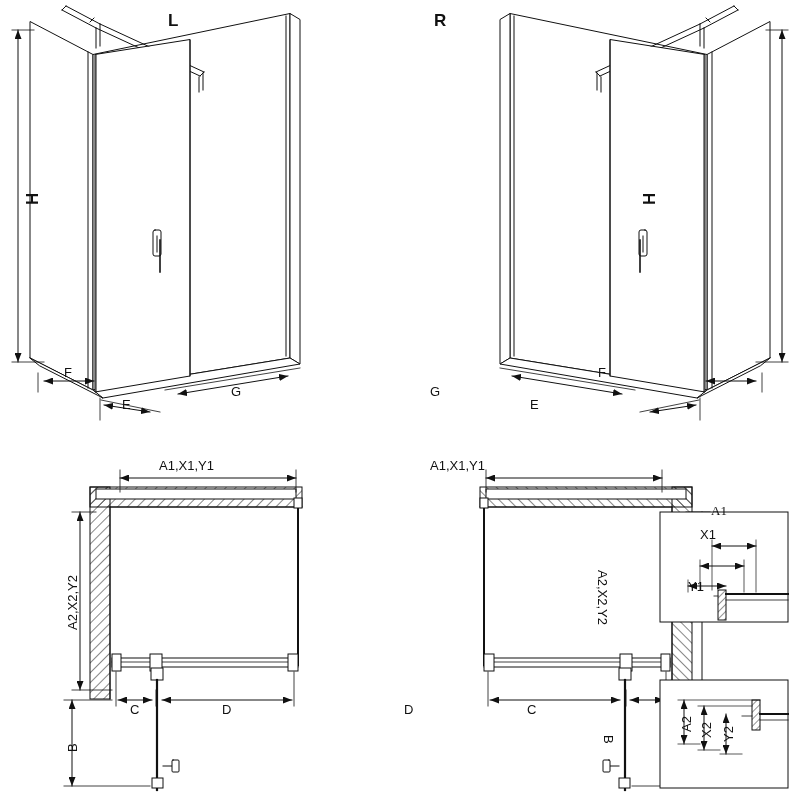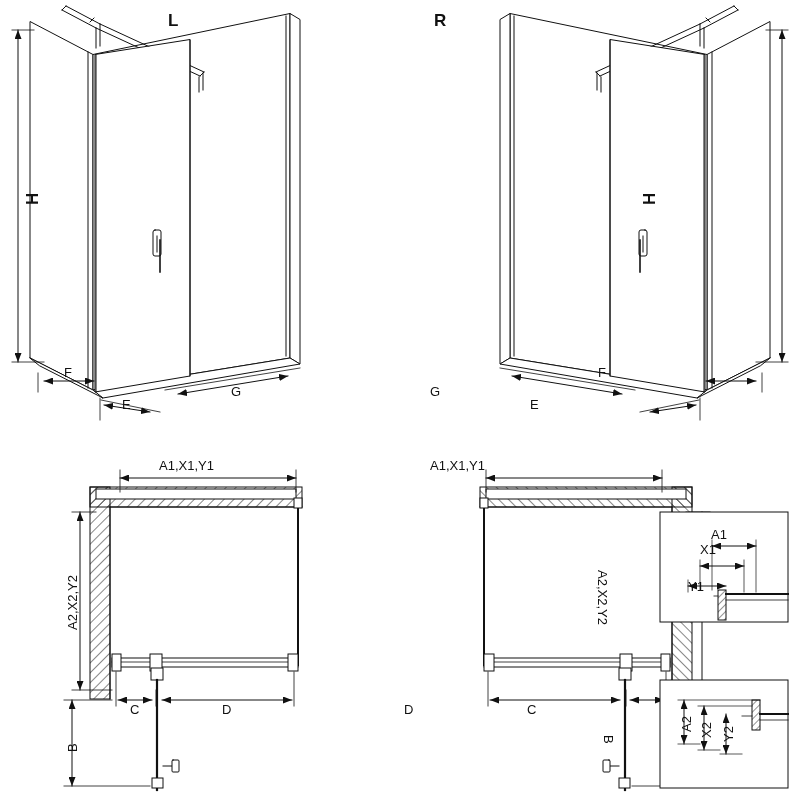--- a/index.html
+++ b/index.html
@@ -314,21 +314,21 @@
   <div class="lbl vert" style="left:609px; top:570px; transform:rotate(90deg);">A2,X2,Y2</div>
 
   <div class="lbl" style="left:130px; top:703px;">C</div>
   <div class="lbl" style="left:222px; top:703px;">D</div>
   <div class="lbl" style="left:404px; top:703px;">D</div>
   <div class="lbl" style="left:527px; top:703px;">C</div>
 
   <div class="lbl vert" style="left:66px; top:752px; transform:rotate(-90deg);">B</div>
   <div class="lbl vert" style="left:615px; top:735px; transform:rotate(90deg);">B</div>
 
-  <div class="lbl" style="left:711px; top:528px;">A1</div>
-  <div class="lbl" style="left:700px; top:543px;">X1</div>
+  <div class="lbl" style="left:711px; top:504px;font-family:Liberation Serif, serif;">A1</div>
+  <div class="lbl" style="left:700px; top:528px;">X1</div>
   <div class="lbl" style="left:688px; top:580px;">Y1</div>
 
   <div class="lbl vert" style="left:680px; top:732px; transform:rotate(-90deg);">A2</div>
   <div class="lbl vert" style="left:700px; top:738px; transform:rotate(-90deg);">X2</div>
   <div class="lbl vert" style="left:722px; top:742px; transform:rotate(-90deg);">Y2</div>
 
 </div>
 
 </body></html>

